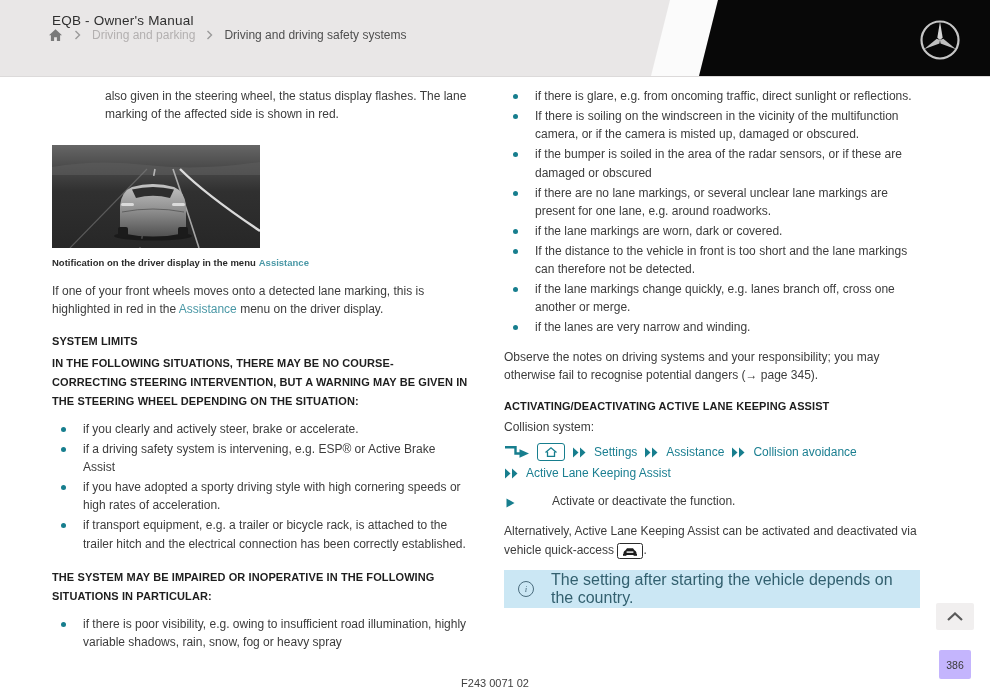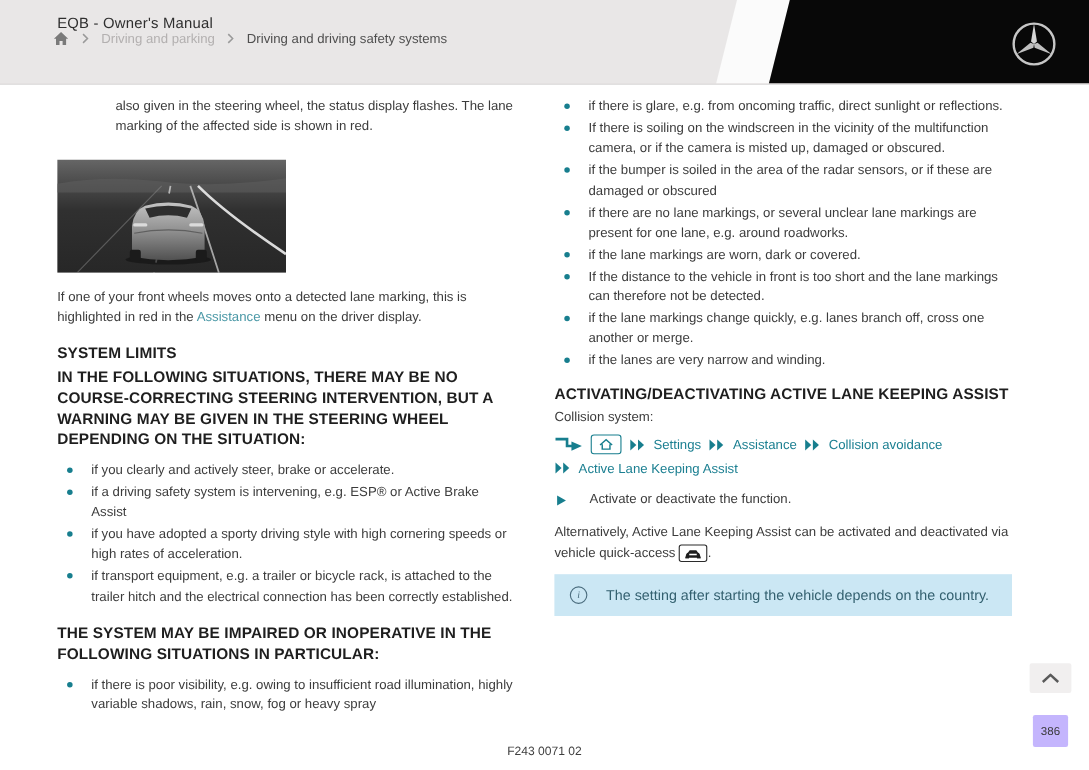--- a/index.html
+++ b/index.html
@@ -22,45 +22,45 @@
   .col-right{left:504px;}
 
   .intro-p{margin:7px 0 0 53px;}
   .fig{margin:21px 0 0 0;width:208px;}
   .fig svg{display:block;}
   .fig-caption{margin-top:9px;font-size:9.5px;font-weight:bold;color:#2b2b2b;line-height:12px;}
   .cap-link{color:#4a98a6;margin-left:3px;cursor:pointer;}
   .para{margin:13px 0 0 0;}
   .inline-link{color:#4a98a6;cursor:pointer;}
 
-  h3.doc-h{margin:13px 0 0 0;font-size:14px;line-height:19px;color:#1e1e1e;font-weight:bold;letter-spacing:.1px;}
+  h3.doc-h{margin:13px 0 0 0;font-size:11px;line-height:19px;color:#1e1e1e;font-weight:bold;letter-spacing:.1px;}
   h3.doc-h + h3.doc-h{margin-top:3px;}
 
   ul.dots{list-style:none;margin:9px 0 0 0;padding:0;}
   ul.dots li{position:relative;padding-left:31px;margin:0 0 1.5px 0;}
   ul.dots li::before{content:"";position:absolute;left:9px;top:7px;width:5px;height:5px;border-radius:50%;background:#177e8e;}
 
   .observe-p{margin:11px 0 0 0;}
   .mm-label{margin:2px 0 0 0;}
 
   .nav-line{display:flex;align-items:center;gap:7px;margin-top:7px;color:#177e8e;font-size:12px;}
   .nav-line2{margin-top:3px;}
   .nav-item{color:#1b7f91;cursor:pointer;}
   .chip-home{display:inline-flex;align-items:center;justify-content:center;width:26px;height:16px;border:1.4px solid #177e8e;border-radius:3px;}
 
-  .step-line{display:flex;align-items:center;gap:0;margin-top:9px;}
+  .step-line{display:flex;align-items:center;gap:16px;margin-top:9px;}
   .step-line .tri{margin:4px 0 0 2px;flex:0 0 auto;}
   .step-line .step-text{padding-left:21px;}
 
   .alt-p{margin:12px 0 0 0;}
   .car-chip{display:inline-flex;align-items:center;justify-content:center;width:24px;height:14px;border:1.4px solid #2b2b2b;border-radius:2.5px;vertical-align:-2px;background:#fff;}
 
   .infobox{margin-top:11px;height:38px;background:#cbe7f4;display:flex;align-items:center;padding:0 14px;gap:17px;}
   .info-circle{flex:0 0 auto;width:14px;height:14px;border:1.2px solid #4a6c7d;border-radius:50%;color:#4a6c7d;font-size:9px;display:flex;align-items:center;justify-content:center;font-family:"Liberation Serif",serif;font-style:italic;}
-  .info-text{color:#33606f;font-size:13px;}
+  .info-text{color:#33606f;font-size:16px;}
 
   
   .scroll-top{position:absolute;left:936px;top:603px;width:38px;height:27px;background:#f1efef;border-radius:2px;display:flex;align-items:center;justify-content:center;cursor:pointer;}
   .page-badge{position:absolute;left:939px;top:650px;width:32px;height:29px;background:#c4b5fd;border-radius:2px;display:flex;align-items:center;justify-content:center;font-size:10.5px;color:#3a3a3a;cursor:pointer;}
   .fig-code{position:absolute;left:0;top:677px;width:990px;text-align:center;font-size:11px;color:#3f3f3f;}
 </style>
 </head>
 <body>
 
 <div class="page">
@@ -129,20 +129,23 @@
         <path d="M68 88 L68 60 Q70 46 80 42 Q101 36 122 42 Q132 46 134 60 L134 88 Q101 95 68 88 Z" fill="url(#carG)"></path>
         <path d="M80 44.5 Q101 39.5 122 44.5 L118 53 Q101 48.5 84 53 Z" fill="#2e2e2e"></path>
         <path d="M70 67 Q101 61 132 67" stroke="#3f3f3f" stroke-width="1" fill="none" opacity="0.6"></path>
         <rect x="69" y="58" width="13" height="3" rx="1.5" fill="#e6e6e6" opacity="0.85"></rect>
         <rect x="120" y="58" width="13" height="3" rx="1.5" fill="#e6e6e6" opacity="0.85"></rect>
         <rect x="66" y="82" width="10" height="10" rx="2" fill="#1b1b1b"></rect>
         <rect x="126" y="82" width="10" height="10" rx="2" fill="#1b1b1b"></rect>
       </svg>
     </div>
 
+    <div class="fig-caption">
+      <span>Notification on the driver display in the menu</span><span class="cap-link">Assistance</span>
+    </div>
 
     <p class="para">
       <span>If one of your front wheels moves onto a detected lane marking, this is highlighted in red in the </span><span class="inline-link">Assistance</span><span> menu on the driver display.</span>
     </p>
 
     <h3 class="doc-h">SYSTEM LIMITS</h3>
     <h3 class="doc-h">IN THE FOLLOWING SITUATIONS, THERE MAY BE NO COURSE-CORRECTING STEERING INTERVENTION, BUT A WARNING MAY BE GIVEN IN THE STEERING WHEEL DEPENDING ON THE SITUATION:</h3>
 
     <ul class="dots">
       <li>if you clearly and actively steer, brake or accelerate.</li>
@@ -164,20 +167,21 @@
       <li>if there is glare, e.g. from oncoming traffic, direct sunlight or reflections.</li>
       <li>If there is soiling on the windscreen in the vicinity of the multifunction camera, or if the camera is misted up, damaged or obscured.</li>
       <li>if the bumper is soiled in the area of the radar sensors, or if these are damaged or obscured</li>
       <li>if there are no lane markings, or several unclear lane markings are present for one lane, e.g. around roadworks.</li>
       <li>if the lane markings are worn, dark or covered.</li>
       <li>If the distance to the vehicle in front is too short and the lane markings can therefore not be detected.</li>
       <li>if the lane markings change quickly, e.g. lanes branch off, cross one another or merge.</li>
       <li>if the lanes are very narrow and winding.</li>
     </ul>
 
+    <p class="observe-p">Observe the notes on driving systems and your responsibility; you may otherwise fail to recognise potential dangers (→ page 345).</p>
 
     <h3 class="doc-h" style="margin-top:12px;">ACTIVATING/DEACTIVATING ACTIVE LANE KEEPING ASSIST</h3>
     <p class="mm-label">Collision system:</p>
 
     <div class="nav-line">
       <svg width="26" height="14" viewBox="0 0 26 14">
         <path d="M1 2.2 H11.5 V8.5 H16" fill="none" stroke="#177e8e" stroke-width="2.4"></path>
         <path d="M15.5 4.3 L25 8.5 L15.5 12.7 Z" fill="#177e8e"></path>
       </svg>
       <span class="chip-home">

